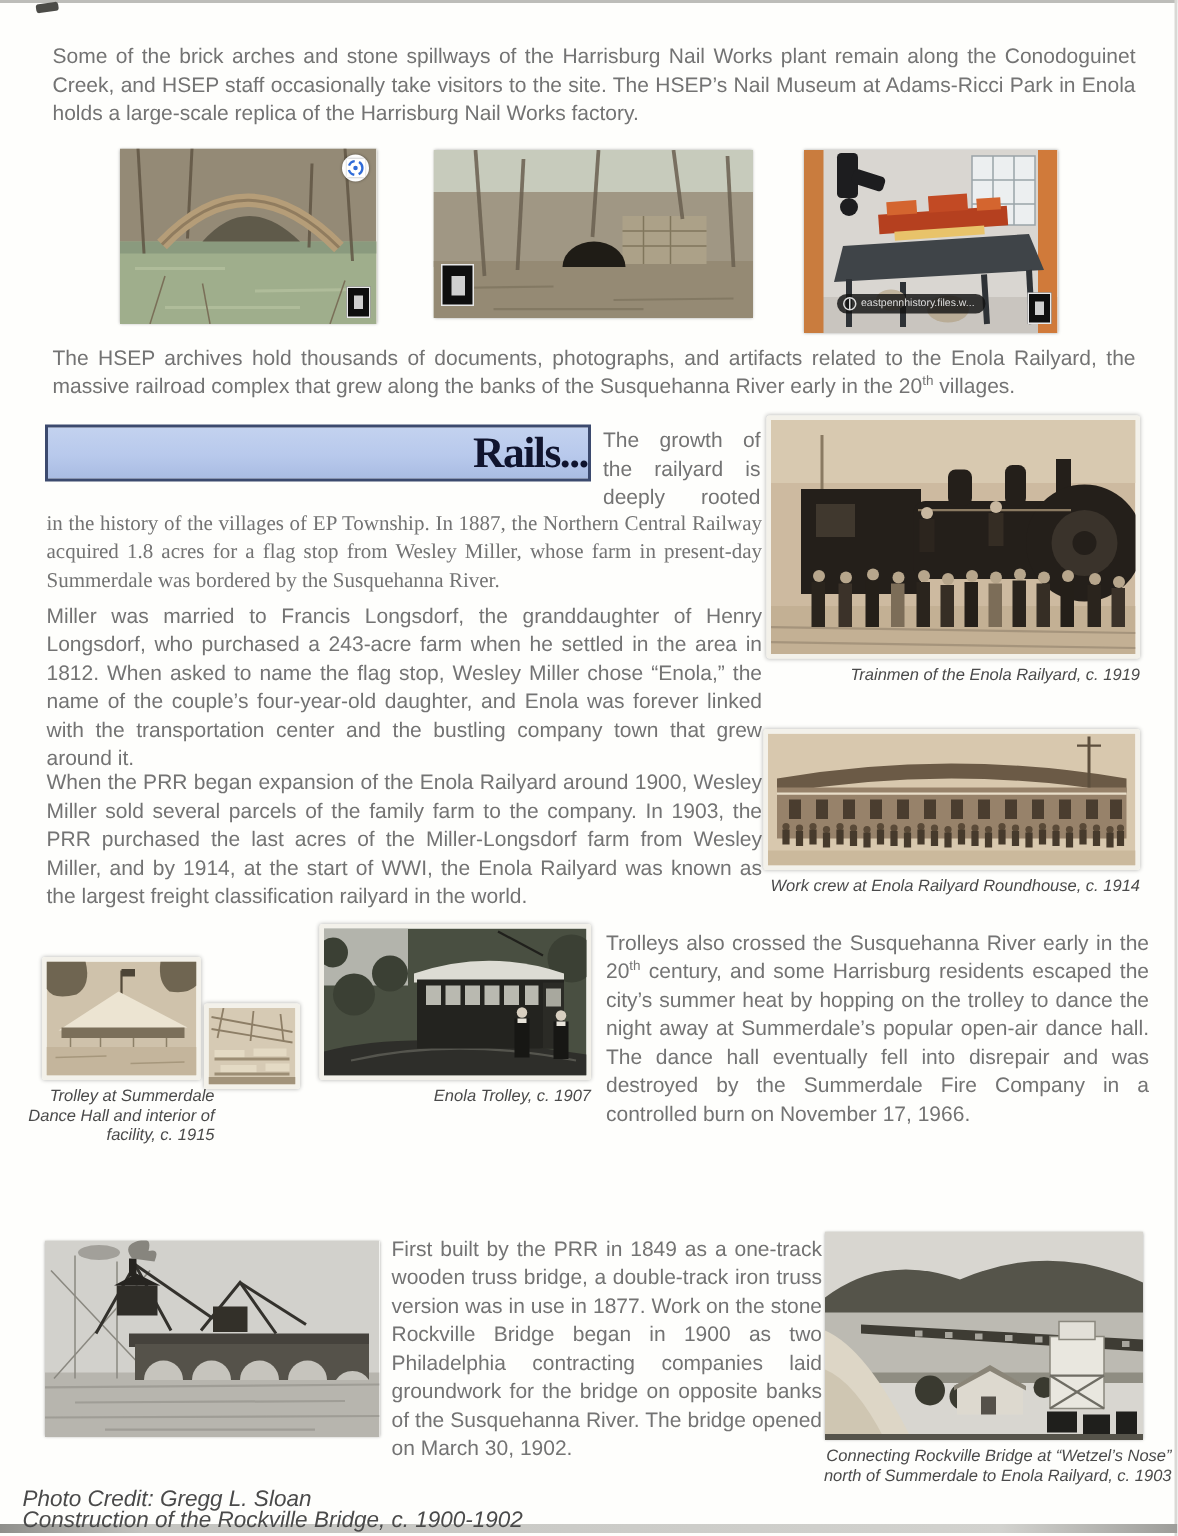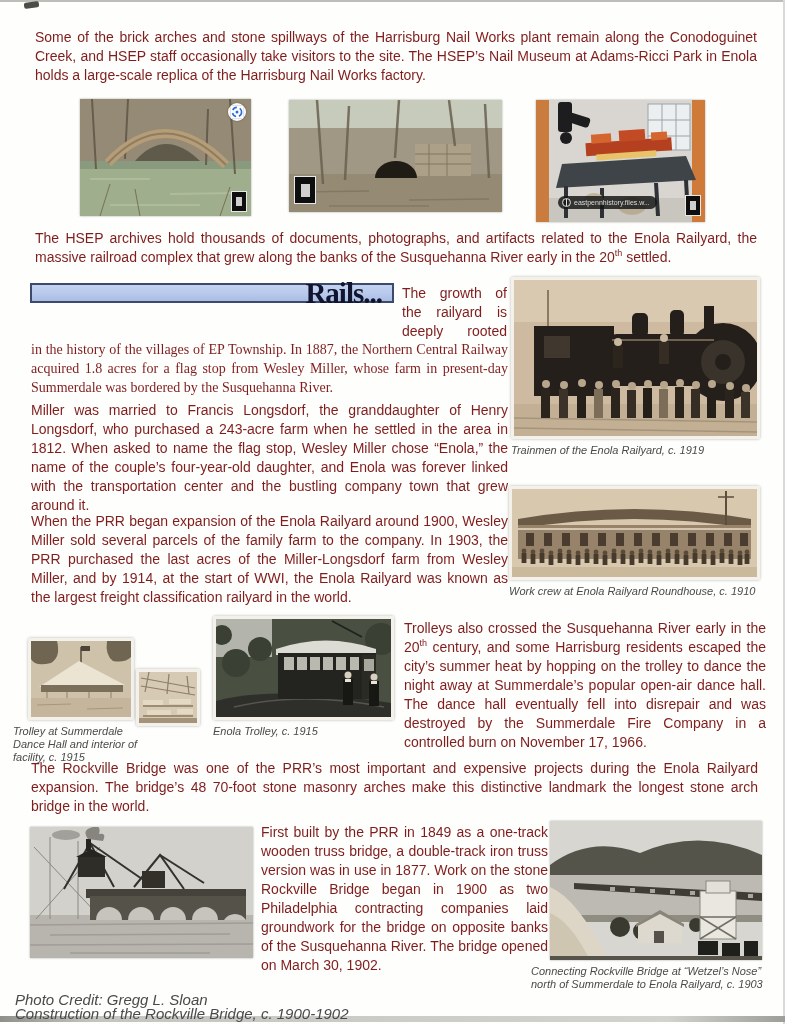--- a/index.html
+++ b/index.html
@@ -1,35 +1,35 @@
 <!DOCTYPE html>
 <html style="--banner_bg: #b8c9ec; --banner_border: #3c4a6e; --banner_text: #10142e; --link: #4a5068;"><head>
 <meta charset="utf-8">
 <style>
   html,body{margin:0;padding:0;background:#e8e8e6;}
   #page{position:relative;width:785px;height:1024px;background:#fefefc;overflow:hidden;
         font-family:"Liberation Sans",sans-serif;color:#3a3a3a;}
   .abs{position:absolute;}
   p{margin:0;}
-  .body-text{font-size:14px;line-height:19px;text-align:justify;color:#7f1d1d;}
+  .body-text{font-size:14px;line-height:19px;text-align:justify;color:#737373;}
   sup{font-size:9px;line-height:0;}
   
-  #rails-banner{left:30px;top:283px;width:364px;height:20px;
+  #rails-banner{left:30px;top:283px;width:364px;height:38px;
     background:linear-gradient(180deg,#c3d2ef 0%,var(--banner_bg,#b8c9ec) 55%,#a9bce2 100%);
     border:2px solid var(--banner_border,#3c4a6e);box-sizing:border-box;
-    display:flex;align-items:center;justify-content:flex-end;padding-right:10px;}
+    display:flex;align-items:center;justify-content:flex-end;}
   #rails-banner .banner-word{font-family:"Liberation Serif",serif;font-weight:bold;
     font-size:29px;color:var(--banner_text,#10142e);letter-spacing:-1px;}
   .lead{left:402px;top:284px;width:105px;text-align:justify;text-align-last:justify;}
   
   figure{margin:0;padding:0;position:absolute;}
   figure svg{display:block;}
   .framed svg{border:3px solid #f3f1ea;box-shadow:0 0 3px rgba(0,0,0,.3);border-radius:2px;}
   .plain svg{box-shadow:0 0 2px rgba(0,0,0,.35);}
-  figcaption{font-size:11px;line-height:13px;font-style:italic;color:#4a4a4a;text-align:left;margin-top:5px;}
+  figcaption{font-size:11px;line-height:13px;font-style:italic;color:#4a4a4a;text-align:right;margin-top:5px;}
   
   .badge{position:absolute;top:4px;right:5px;width:18px;height:18px;border-radius:50%;
     background:#fff;box-shadow:0 0 2px rgba(0,0,0,.4);display:flex;align-items:center;justify-content:center;}
   .stamp{position:absolute;background:#0e0e0e;border:1px solid #e8e8e8;
     display:flex;align-items:center;justify-content:center;}
   .stamp .glyph{background:#cfcfcf;width:45%;height:50%;}
   .pill{position:absolute;left:22px;bottom:13px;height:13px;padding:0 7px 0 4px;border-radius:7px;
     background:rgba(18,18,18,.82);display:flex;align-items:center;gap:3px;}
   .pill .globe{width:7px;height:7px;border-radius:50%;border:1px solid #ddd;position:relative;}
   .pill .globe:before{content:"";position:absolute;left:2.5px;top:0;width:2px;height:7px;border-left:1px solid #ddd;}
@@ -161,21 +161,21 @@
     </svg>
     <div class="pill">
       <div class="globe"></div>
       <span>eastpennhistory.files.w...</span>
     </div>
     <div class="stamp" style="right:4px;bottom:6px;width:14px;height:19px;">
         <div class="glyph"></div>
       </div>
   </figure>
 
-  <p class="abs body-text" style="left:35px;top:229px;width:722px;"><span>The HSEP archives hold thousands of documents, photographs, and artifacts related to the Enola Railyard, the massive railroad complex that grew along the banks of the Susquehanna River early in the 20</span><sup>th</sup><span> settled.</span></p>
+  <p class="abs body-text" style="left:35px;top:229px;width:722px;"><span>The HSEP archives hold thousands of documents, photographs, and artifacts related to the Enola Railyard, the massive railroad complex that grew along the banks of the Susquehanna River early in the 20</span><sup>th</sup><span> villages.</span></p>
 
   <div class="abs" id="rails-banner">
     <span class="banner-word">Rails...</span>
   </div>
 
   <p class="abs body-text lead">The growth of the railyard is deeply rooted</p>
   <p class="abs body-text" style="left:31px;top:340px;width:477px;font-family:Liberation Serif, serif;">in the history of the villages of EP Township. In 1887, the Northern Central Railway acquired 1.8 acres for a flag stop from Wesley Miller, whose farm in present-day Summerdale was bordered by the Susquehanna River.</p>
   <p class="abs body-text" style="left:31px;top:401px;width:477px;">Miller was married to Francis Longsdorf, the granddaughter of Henry Longsdorf, who purchased a 243-acre farm when he settled in the area in 1812. When asked to name the flag stop, Wesley Miller chose “Enola,” the name of the couple’s four-year-old daughter, and Enola was forever linked with the transportation center and the bustling company town that grew around it.</p>
   <p class="abs body-text" style="left:31px;top:512px;width:477px;">When the PRR began expansion of the Enola Railyard around 1900, Wesley Miller sold several parcels of the family farm to the company. In 1903, the PRR purchased the last acres of the Miller-Longsdorf farm from Wesley Miller, and by 1914, at the start of WWI, the Enola Railyard was known as the largest freight classification railyard in the world.</p>
 
@@ -291,21 +291,21 @@
           <use href="#wk" x="183" y="62"></use>
           <use href="#wk" x="192" y="63"></use>
         <use href="#wk" x="201" y="64"></use>
           <use href="#wk" x="210" y="62"></use>
           <use href="#wk" x="219" y="63"></use>
         <use href="#wk" x="228" y="64"></use>
           <use href="#wk" x="235" y="63"></use>
       </g>
       <rect y="78" width="245" height="10" fill="#cbb99c"></rect>
     </svg>
-    <figcaption>Work crew at Enola Railyard Roundhouse, c. 1910</figcaption>
+    <figcaption>Work crew at Enola Railyard Roundhouse, c. 1914</figcaption>
   </figure>
 
   <figure class="framed" style="left:28px;top:638px;width:106px;">
     <svg width="100" height="76" viewBox="0 0 100 76">
       <rect width="100" height="76" fill="#cfc2ab"></rect>
       <path d="M0,0 h26 q4,16 -6,22 Q4,26 0,18 Z" fill="#6f6551"></path>
       <path d="M100,0 h-24 q-2,14 6,20 q12,2 18,-4 Z" fill="#6f6551"></path>
       <line x1="50" y1="22" x2="50" y2="6" stroke="#544a3a" stroke-width="1.5"></line>
       <rect x="50" y="5" width="9" height="5" fill="#4c4436"></rect>
       <polygon points="8,46 48,20 94,44" fill="#ece4d2"></polygon>
@@ -377,26 +377,25 @@
       <rect x="148" y="40" width="10" height="12" fill="#a8a89e"></rect>
       <g>
         <circle cx="132" cy="56" r="3.5" fill="#d8cfc0"></circle>
         <rect x="127" y="60" width="10" height="26" fill="#171714"></rect>
         <rect x="129" y="60" width="6" height="3" fill="#e8e4da"></rect>
         <circle cx="158" cy="58" r="3.5" fill="#d8cfc0"></circle>
         <rect x="153" y="62" width="10" height="25" fill="#171714"></rect>
         <rect x="155" y="62" width="6" height="3" fill="#e8e4da"></rect>
       </g>
     </svg>
-    <figcaption>Enola Trolley, c. 1915</figcaption>
+    <figcaption>Enola Trolley, c. 1907</figcaption>
   </figure>
 
   <p class="abs body-text" style="left:404px;top:619px;width:362px;"><span>Trolleys also crossed the Susquehanna River early in the 20</span><sup>th</sup><span> century, and some Harrisburg residents escaped the city’s summer heat by hopping on the trolley to dance the night away at Summerdale’s popular open-air dance hall. The dance hall eventually fell into disrepair and was destroyed by the Summerdale Fire Company in a controlled burn on November 17, 1966.</span></p>
 
-  <p class="abs body-text" style="left:31px;top:759px;width:727px;">The Rockville Bridge was one of the PRR’s most important and expensive projects during the Enola Railyard expansion. The bridge’s 48 70-foot stone masonry arches make this distinctive landmark the longest stone arch bridge in the world.</p>
 
   <figure class="plain" style="left:30px;top:827px;width:223px;">
     <svg width="223" height="131" viewBox="0 0 223 131">
       <rect width="223" height="131" fill="#d2d1cc"></rect>
       <rect y="88" width="223" height="43" fill="#b7b5ae"></rect>
       <g stroke="#9f9d96" stroke-width="1.5">
         <line x1="0" y1="98" x2="223" y2="96"></line>
           <line x1="20" y1="108" x2="200" y2="107"></line>
         <line x1="0" y1="118" x2="223" y2="117"></line>
           <line x1="40" y1="126" x2="180" y2="126"></line>

